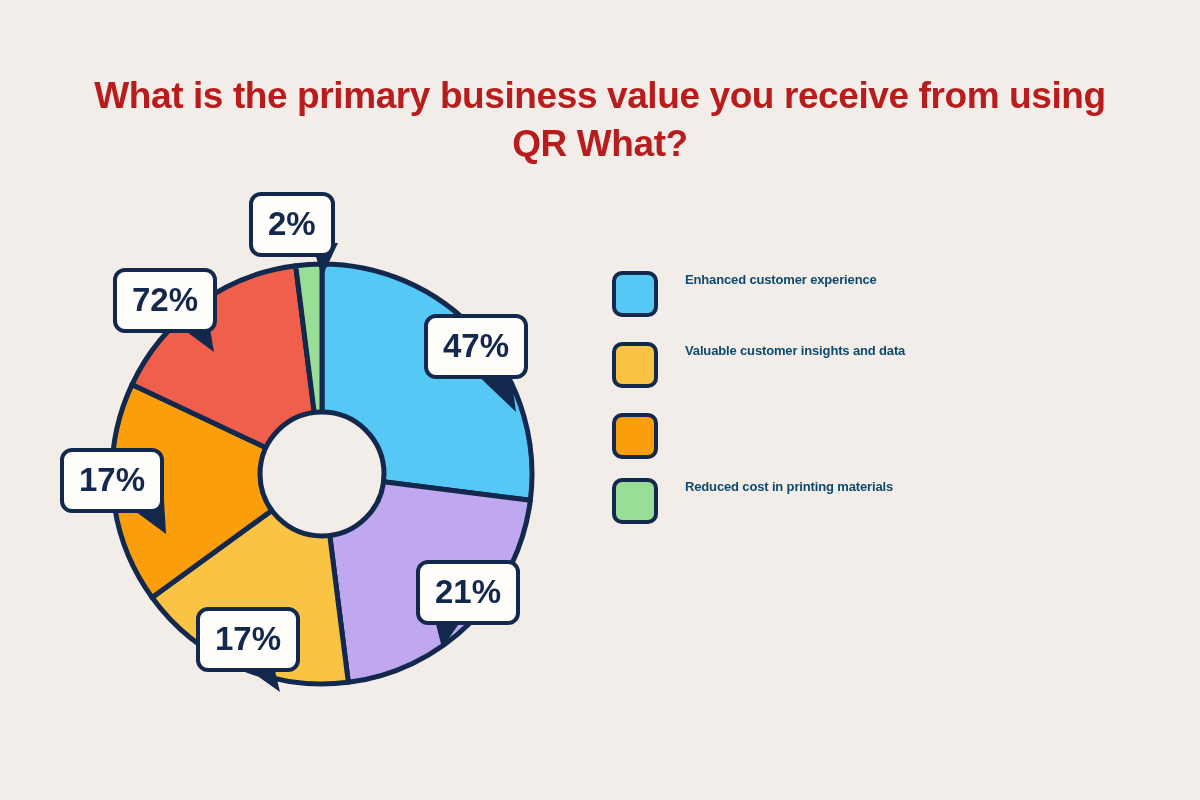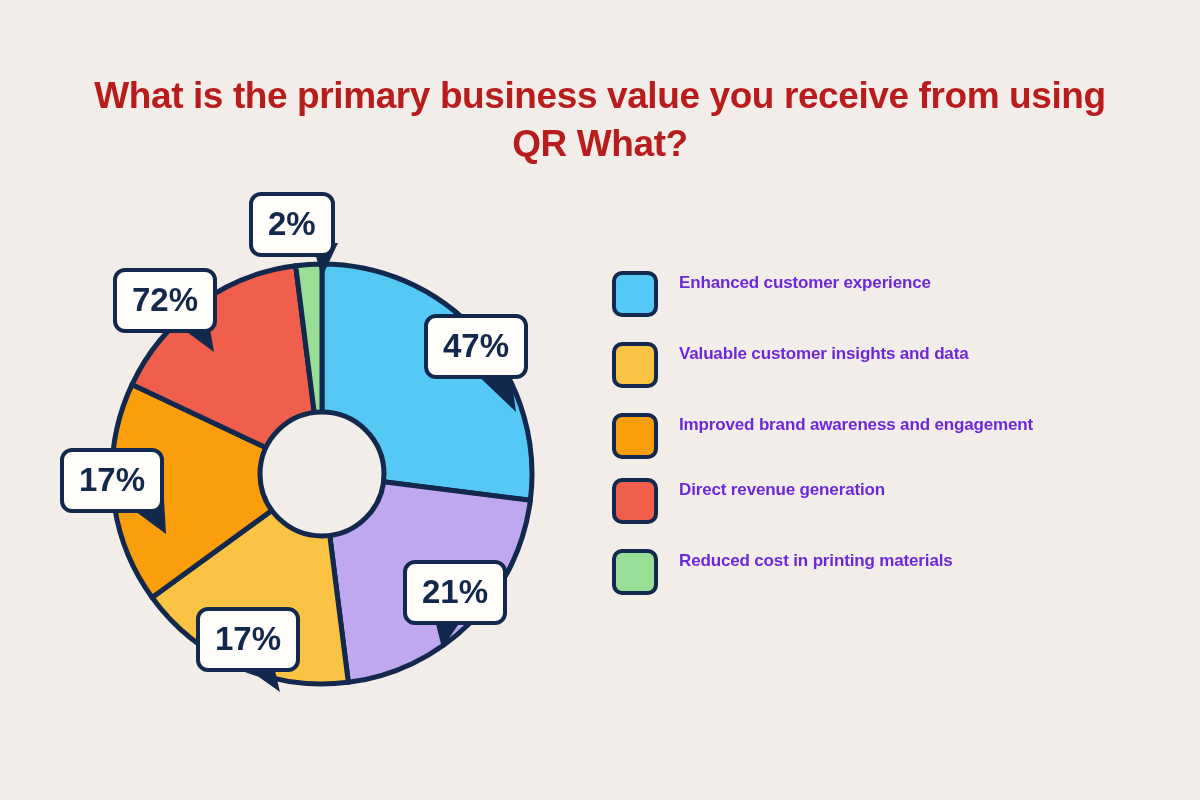--- a/index.html
+++ b/index.html
@@ -79,23 +79,23 @@
   }
   .legend-swatch {
     flex: 0 0 auto;
     width: 38px;
     height: 38px;
     border: 4px solid #12284c;
     border-radius: 10px;
     margin-top: 1px;
   }
   .legend-label {
-    margin-left: 21px;
-    color: #6d28d9;
-    font-size: 17px;
+    margin-left: 27px;
+    color: #0c4a6e;
+    font-size: 13px;
     font-weight: bold;
     line-height: 1.52;
     letter-spacing: -0.15px;
     max-width: 420px;
     font-family: "Liberation Sans", sans-serif;
   }
   .legend-item.two-line { margin-bottom: 18px; }
 </style>
 </head>
 <body>
@@ -124,44 +124,39 @@
         <polygon points="0,0 44,0 46,34" transform="translate(120,500)" fill="#12284c"></polygon>
         <polygon points="0,0 40,0 46,34" transform="translate(168,318)" fill="#12284c"></polygon>
         <circle id="donut-hole" cx="322" cy="474" r="62" fill="#f2ede8" stroke="#12284c" stroke-width="5"></circle>
     </svg>
   </div>
 
   <div class="callout" style="left:249px; top:192px;">2%</div>
 
   <div class="callout" style="left:424px; top:314px;">47%</div>
 
-  <div class="callout" style="left:403px; top:560px;">21%</div>
+  <div class="callout" style="left:416px; top:560px;">21%</div>
 
   <div class="callout" style="left:196px; top:607px;">17%</div>
 
   <div class="callout" style="left:60px; top:448px;">17%</div>
 
   <div class="callout" style="left:113px; top:268px;">72%</div>
 
   <div id="legend">
       <div class="legend-item">
         <span class="legend-swatch" style="background: rgb(85, 200, 245);"></span>
         <span class="legend-label">Enhanced customer experience</span>
       </div>
       <div class="legend-item">
         <span class="legend-swatch" style="background: rgb(251, 195, 67);"></span>
         <span class="legend-label">Valuable customer insights and data</span>
       </div>
       <div class="legend-item two-line">
         <span class="legend-swatch" style="background: rgb(251, 158, 11);"></span>
-        <span class="legend-label">Improved brand awareness and engagement</span>
-      </div>
-      <div class="legend-item">
-        <span class="legend-swatch" style="background: rgb(239, 95, 76);"></span>
-        <span class="legend-label">Direct revenue generation</span>
       </div>
       <div class="legend-item">
         <span class="legend-swatch" style="background: rgb(153, 222, 150);"></span>
         <span class="legend-label">Reduced cost in printing materials</span>
       </div>
     </div>
 
 </div>
 
 </body></html>

